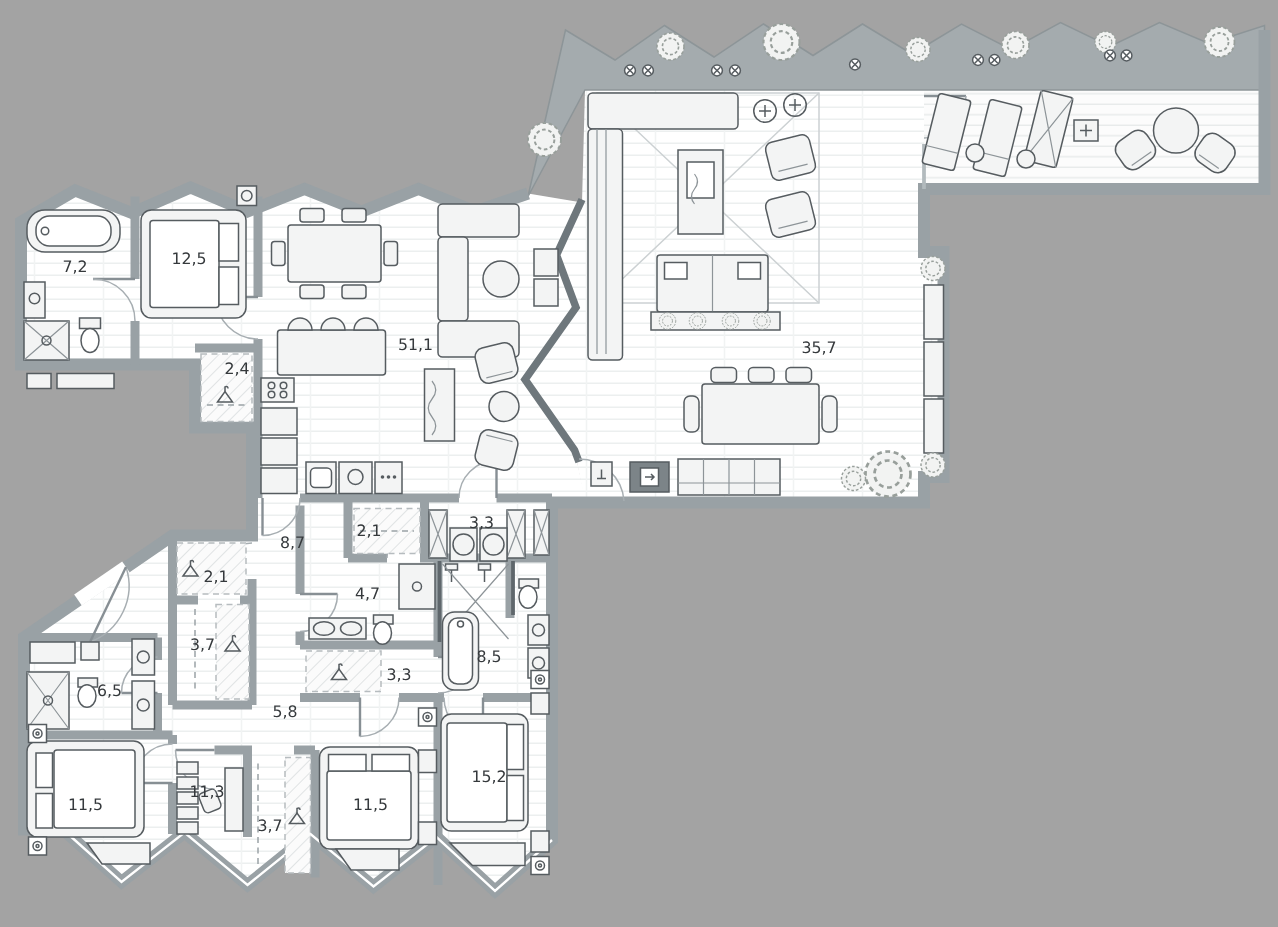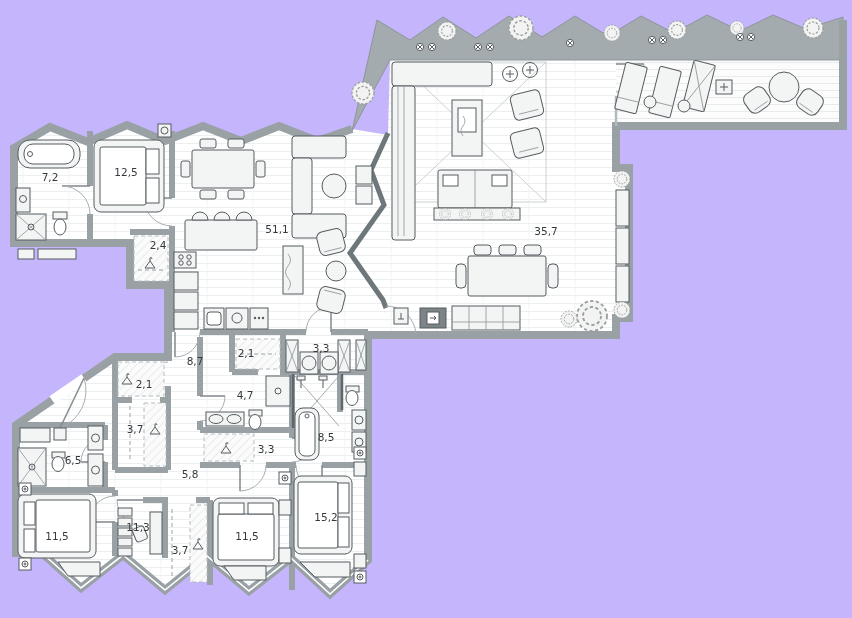--- a/index.html
+++ b/index.html
@@ -1,16 +1,16 @@
 <!DOCTYPE html>
 <html><head>
 <meta charset="utf-8">
 <style>
   html,body{margin:0;padding:0;background:#ffffff;}
-  .page{width:852px;height:618px;position:relative;background:#c4b5fd;overflow:hidden;}
+  .page{width:852px;height:618px;position:relative;background:#a3a3a3;overflow:hidden;}
   svg{display:block;}
   .floor{fill:url(#planks);stroke:none;}
   .tfloor{fill:url(#planks2);}
   .band{fill:#a4abae;stroke:#8d9598;stroke-width:1;}
   .wall{stroke:#99a1a5;stroke-width:8;fill:none;stroke-linejoin:miter;}
   .iwall{stroke:#99a1a5;stroke-width:6;fill:none;}
   .dwall{stroke:#5f676c;stroke-width:2.5;fill:none;}
   .glass{stroke:#b2babd;stroke-width:2.5;fill:none;}
   .gwhite{stroke:#ffffff;stroke-width:1.6;fill:none;}
   .part{stroke:#6e777c;stroke-width:5;fill:none;stroke-linejoin:miter;}

